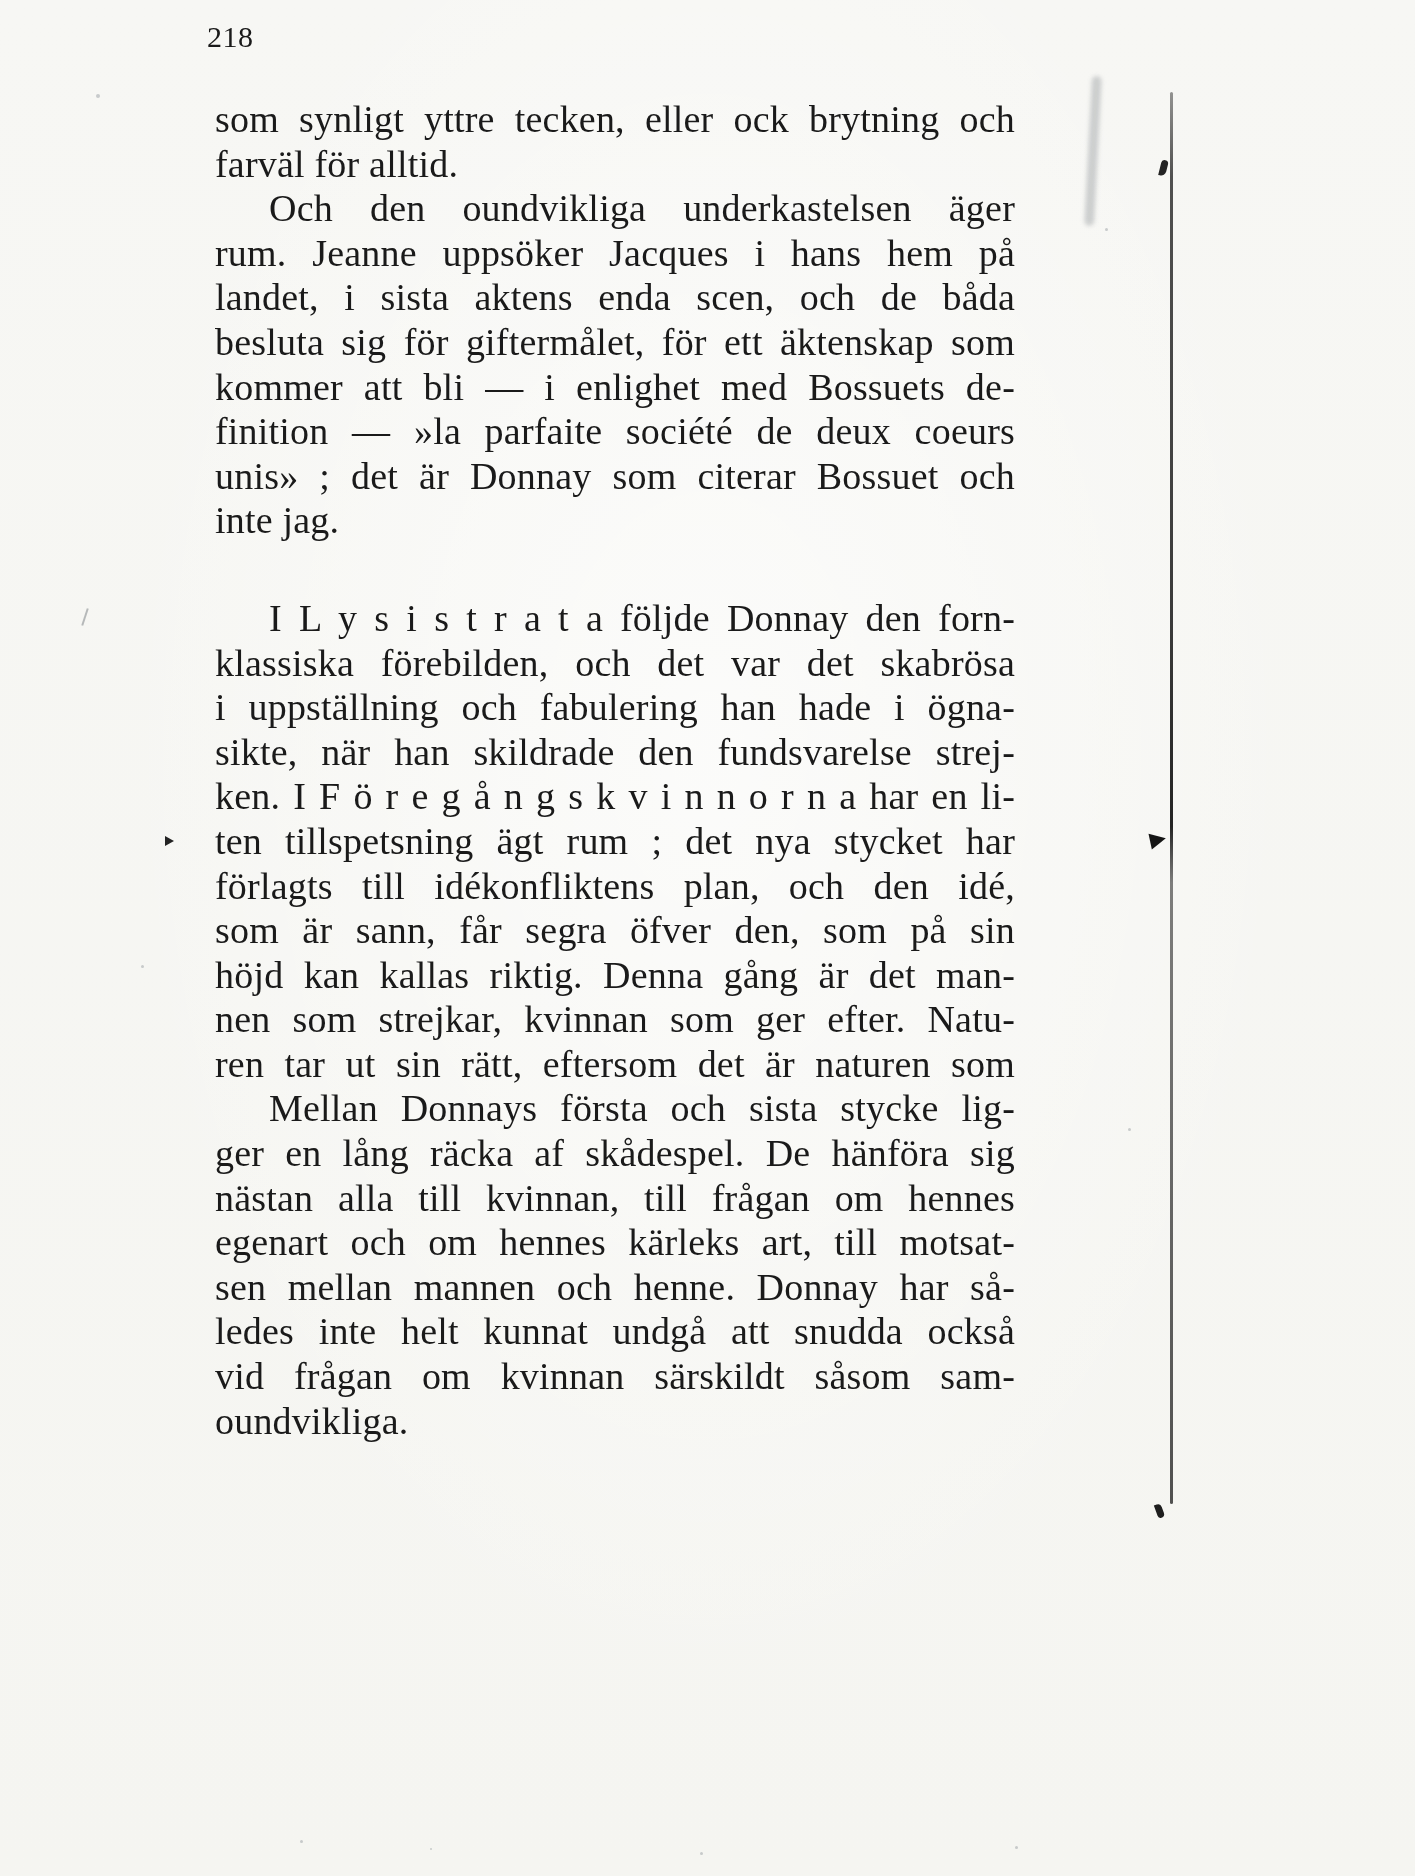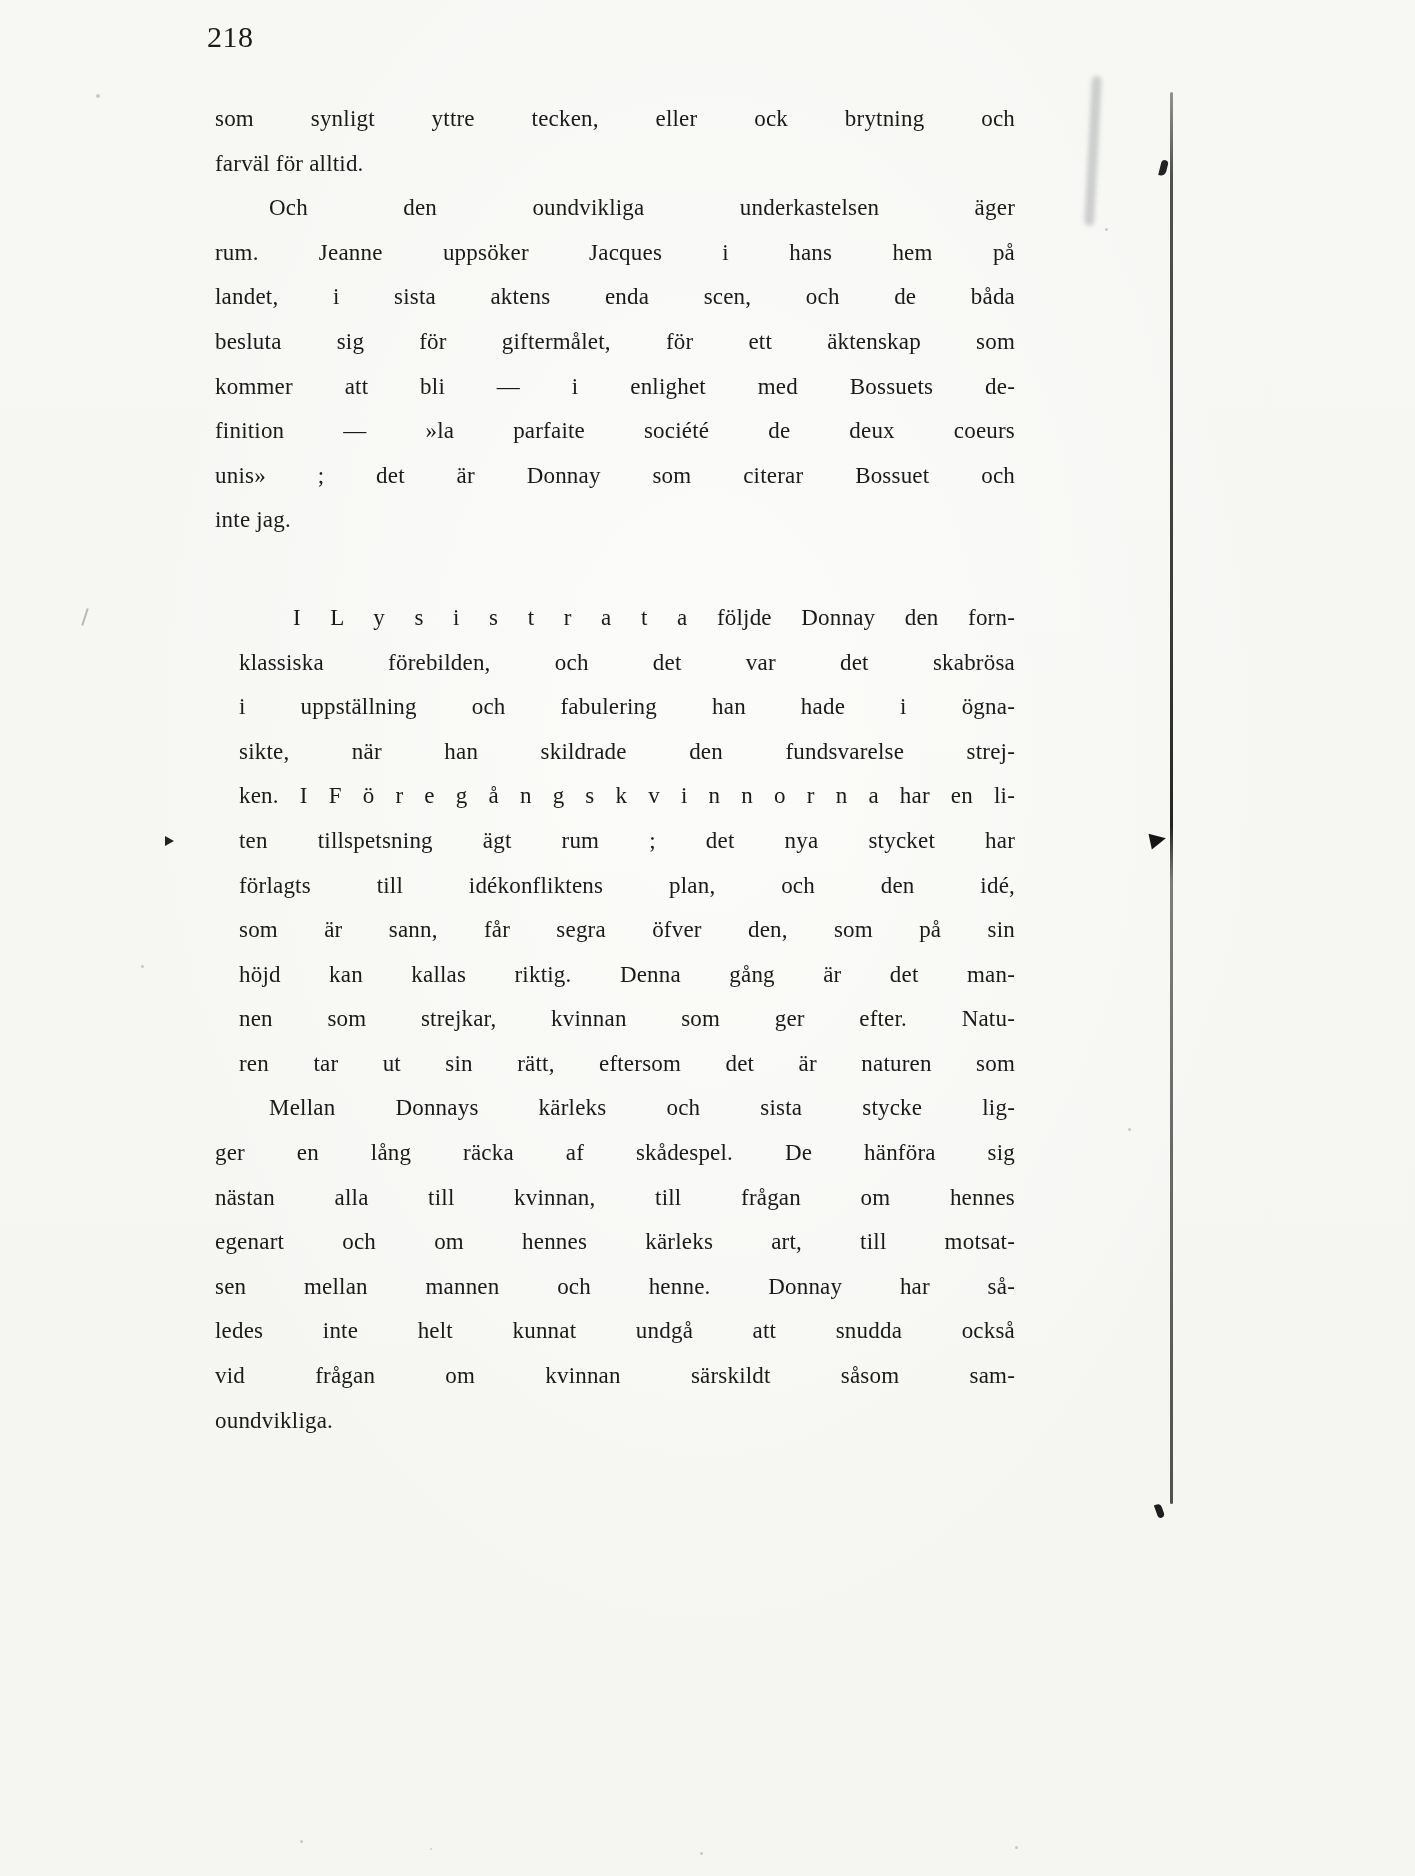--- a/index.html
+++ b/index.html
@@ -26,26 +26,26 @@
     top: 20px;
     font-size: 30px;
     font-weight: 400;
     letter-spacing: 0.5px;
   }
   .text-block {
     position: absolute;
     left: 215px;
     top: 97px;
     width: 800px;
-    font-size: 23px;
+    font-size: 38px;
     line-height: 44.6px;
     letter-spacing: 0.2px;
   }
   .para { margin: 0; }
-  .para.space-before { margin-top: 53px; margin-left: 24px; }
+  .para.space-before { margin-top: 53px; }
   .line { text-align: justify; text-align-last: justify; }
   .line.last { text-align-last: left; }
   .line.indent { text-indent: 54px; }
 
   
   .artifact { position: absolute; pointer-events: none; }
   .scan-line {
     left: 1170px; top: 92px; width: 3px; height: 1412px;
     background: linear-gradient(to bottom,
       rgba(25,25,25,0.45) 0%,
@@ -139,21 +139,21 @@
       <div class="line">sikte, när han skildrade den fundsvarelse strej-</div>
       <div class="line">ken. I F ö r e g å n g s k v i n n o r n a har en li-</div>
       <div class="line">ten tillspetsning ägt rum ; det nya stycket har</div>
       <div class="line">förlagts till idékonfliktens plan, och den idé,</div>
       <div class="line">som är sann, får segra öfver den, som på sin</div>
       <div class="line">höjd kan kallas riktig. Denna gång är det man-</div>
       <div class="line">nen som strejkar, kvinnan som ger efter. Natu-</div>
       <div class="line">ren tar ut sin rätt, eftersom det är naturen som</div>
     </div>
     <div class="para">
-      <div class="line indent">Mellan Donnays kärleks och sista stycke lig-</div>
+      <div class="line indent">Mellan Donnays första och sista stycke lig-</div>
       <div class="line">ger en lång räcka af skådespel. De hänföra sig</div>
       <div class="line">nästan alla till kvinnan, till frågan om hennes</div>
       <div class="line">egenart och om hennes kärleks art, till motsat-</div>
       <div class="line">sen mellan mannen och henne. Donnay har så-</div>
       <div class="line">ledes inte helt kunnat undgå att snudda också</div>
       <div class="line">vid frågan om kvinnan särskildt såsom sam-</div>
       <div class="line last">oundvikliga.</div>
     </div>
   </div>
 

